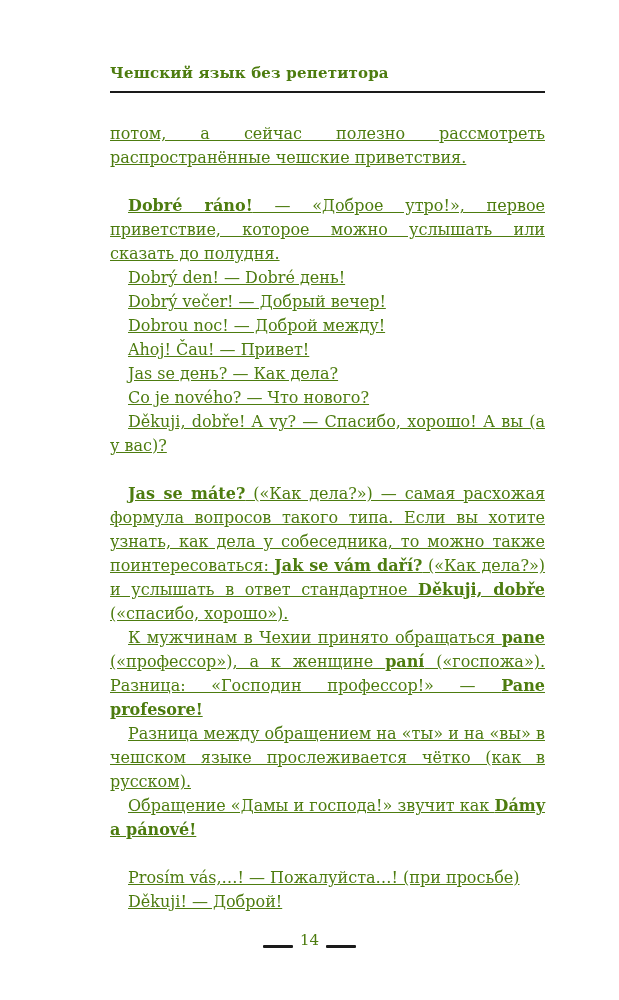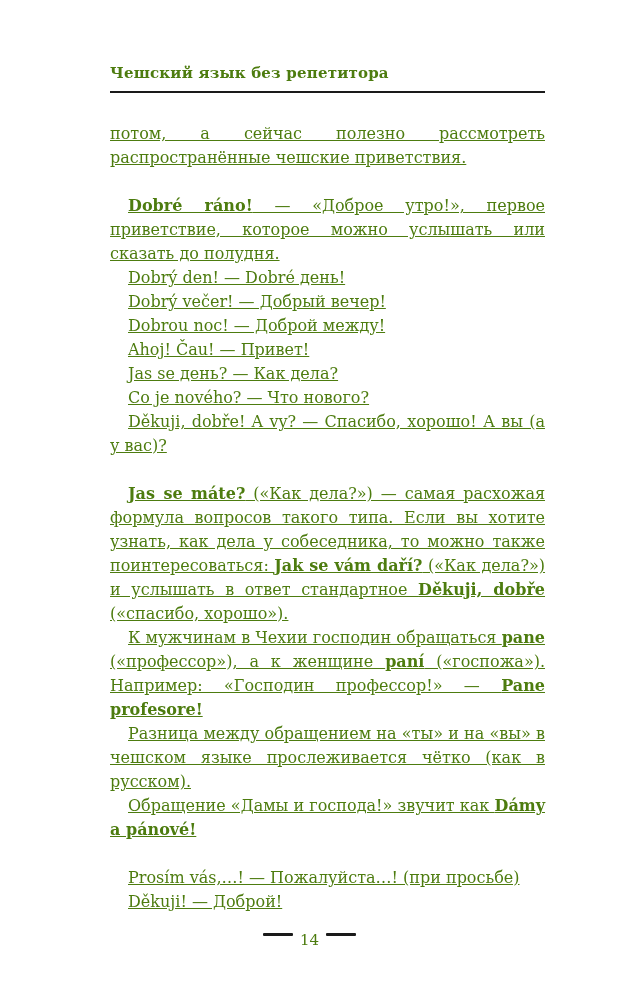--- a/index.html
+++ b/index.html
@@ -47,21 +47,21 @@
   }
   .body-text .bold {
     font-weight: 700;
   }
   .footer {
     position: absolute;
     left: 0;
     right: 0;
     bottom: 52px;
     display: flex;
-    align-items: flex-start;
+    align-items: flex-end;
     justify-content: center;
     gap: 7px;
   }
   .footer .dash {
     width: 30px;
     height: 3px;
     background: #1a1a1a;
     border-radius: 1px;
   }
   .footer .page-num {
@@ -79,21 +79,21 @@
         <p class=""><span>потом, а сейчас полезно рассмотреть распространённые чешские приветствия.</span></p>
         <p class="indent gap"><span class="bold">Dobré ráno!</span><span> — «Доброе утро!», первое приветствие, которое можно услышать или сказать до полудня.</span></p>
         <p class="indent"><span>Dobrý den! — Dobré день!</span></p>
         <p class="indent"><span>Dobrý večer! — Добрый вечер!</span></p>
         <p class="indent"><span>Dobrou noc! — Доброй между!</span></p>
         <p class="indent"><span>Ahoj! Čau! — Привет!</span></p>
         <p class="indent"><span>Jas se день? — Как дела?</span></p>
         <p class="indent"><span>Co je nového? — Что нового?</span></p>
         <p class="indent"><span>Děkuji, dobře! A vy? — Спасибо, хорошо! А вы (а у вас)?</span></p>
         <p class="indent gap"><span class="bold">Jas se máte?</span><span> («Как дела?») — самая расхожая формула вопросов такого типа. Если вы хотите узнать, как дела у собеседника, то можно также поинтересоваться: </span><span class="bold">Jak se vám daří?</span><span> («Как дела?») и услышать в ответ стандартное </span><span class="bold">Děkuji, dobře</span><span> («спасибо, хорошо»).</span></p>
-        <p class="indent"><span>К мужчинам в Чехии господин обращаться </span><span class="bold">pane</span><span> («профессор»), а к женщине </span><span class="bold">paní</span><span> («госпожа»). Например: «Господин профессор!» — </span><span class="bold">Pane profesore!</span></p>
+        <p class="indent"><span>К мужчинам в Чехии принято обращаться </span><span class="bold">pane</span><span> («профессор»), а к женщине </span><span class="bold">paní</span><span> («госпожа»). Разница: «Господин профессор!» — </span><span class="bold">Pane profesore!</span></p>
         <p class="indent"><span>Разница между обращением на «ты» и на «вы» в чешском языке прослеживается чётко (как в русском).</span></p>
         <p class="indent"><span>Обращение «Дамы и господа!» звучит как </span><span class="bold">Dámy a pánové!</span></p>
         <p class="indent gap"><span>Prosím vás,…! — Пожалуйста…! (при просьбе)</span></p>
         <p class="indent"><span>Děkuji! — Доброй!</span></p>
       </div>
   </div>
   <div class="footer">
     <span class="dash"></span>
     <span class="page-num">14</span>
     <span class="dash"></span>

